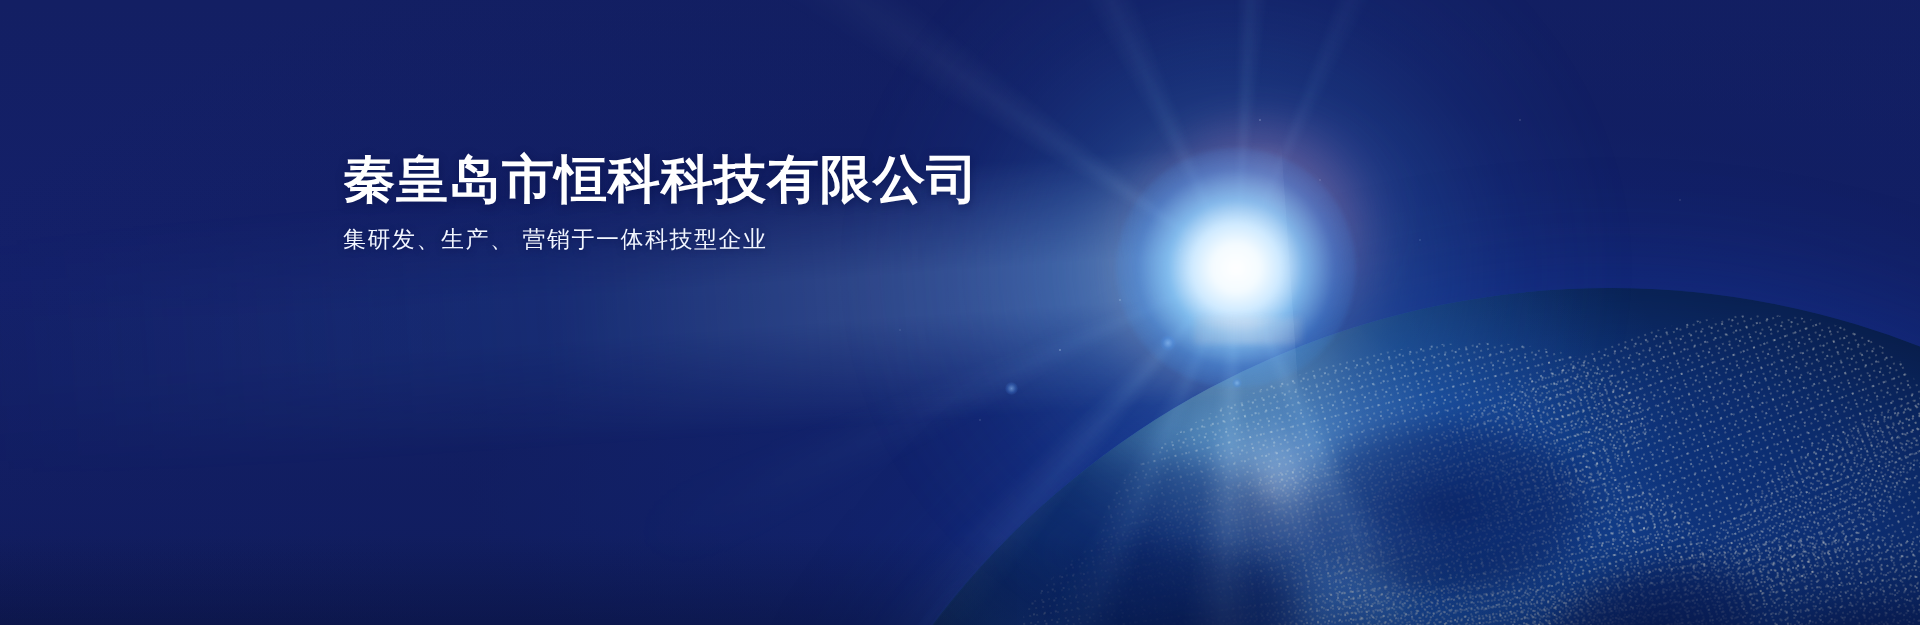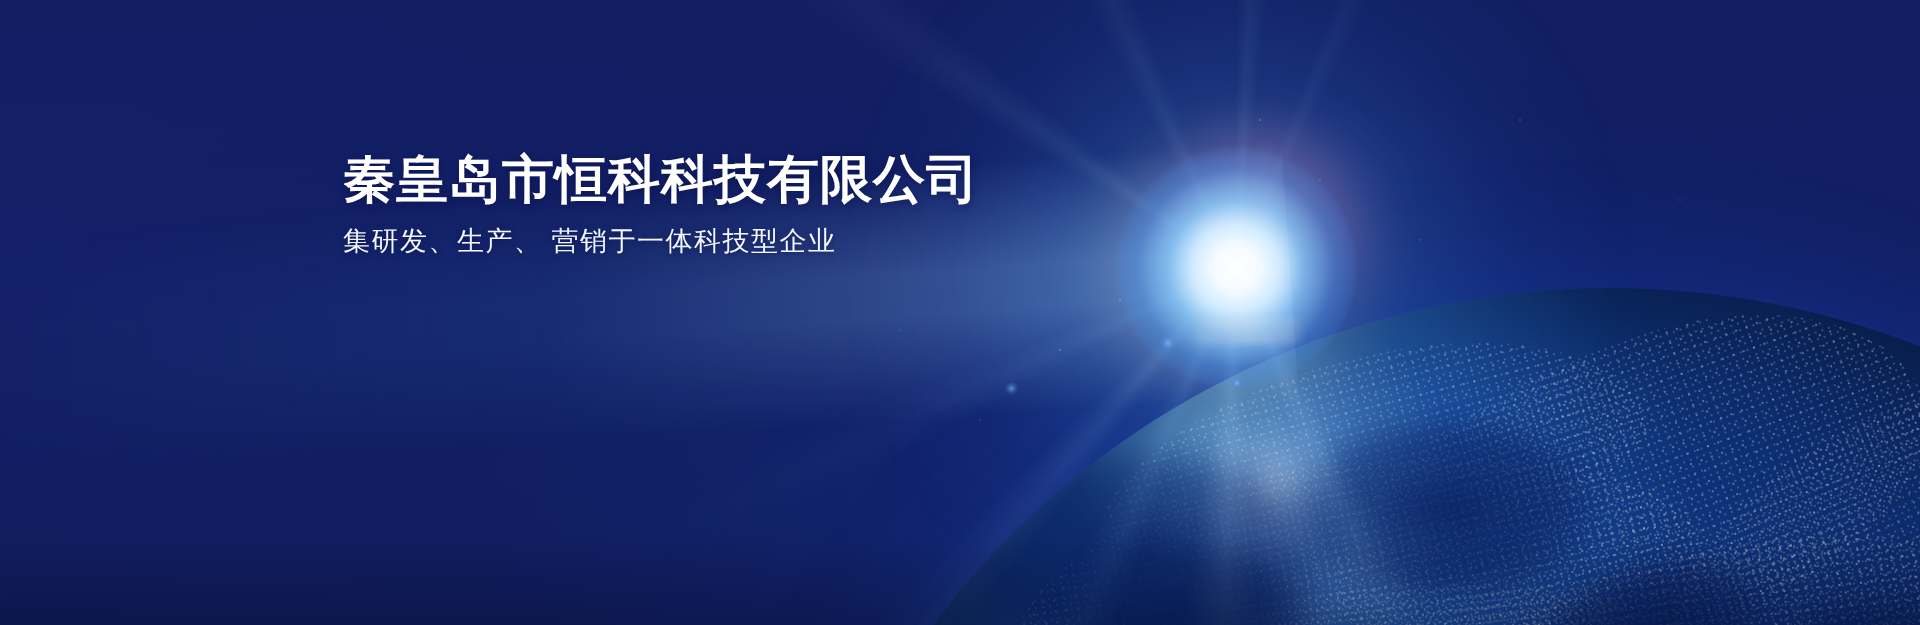--- a/index.html
+++ b/index.html
@@ -268,21 +268,21 @@
     font-weight:bold;
     color:#ffffff;
     letter-spacing:1px;
     line-height:1.05;
     white-space:nowrap;
     text-shadow:0 2px 10px rgba(0,10,60,0.45);
   }
   .company-tagline {
     margin-top:16px;
     font-family:"Liberation Sans","DejaVu Sans",sans-serif;
-    font-size:27px;
+    font-size:23px;
     font-weight:normal;
     color:#f2f6ff;
     letter-spacing:1.5px;
     line-height:1.4;
     white-space:nowrap;
     text-shadow:0 1px 6px rgba(0,10,60,0.5);
   }
 
   
   .vignette-bottom {

